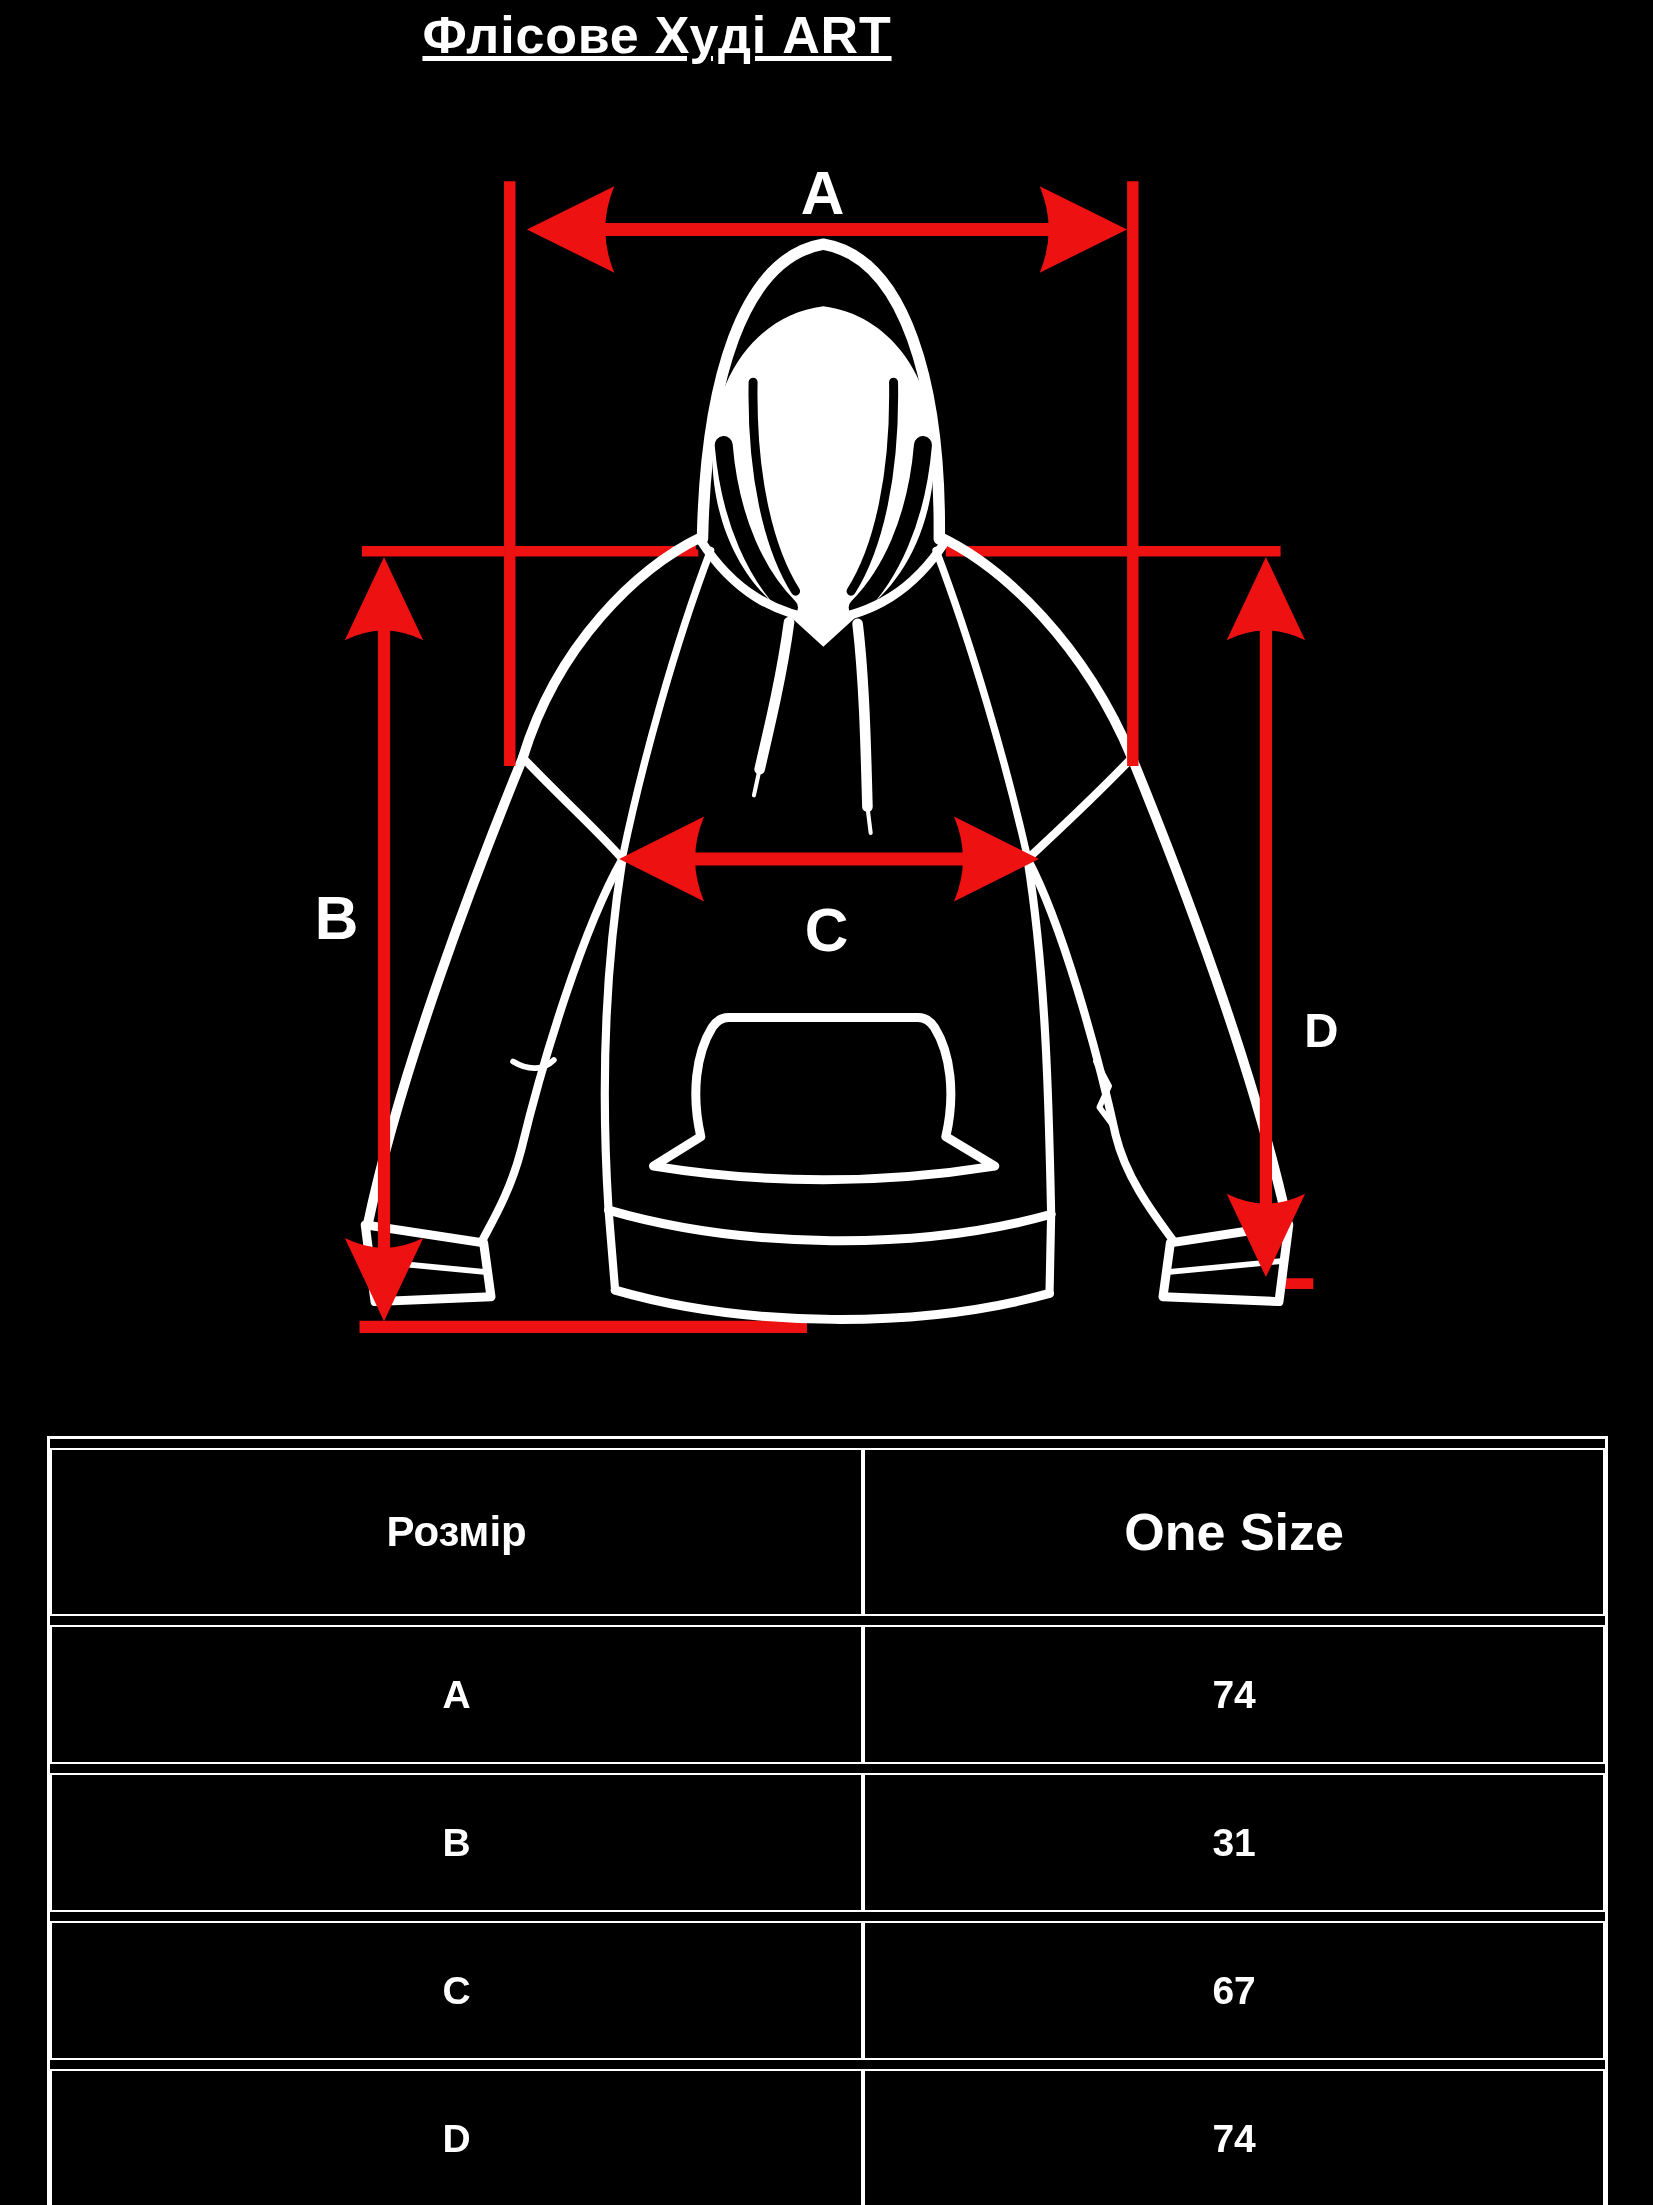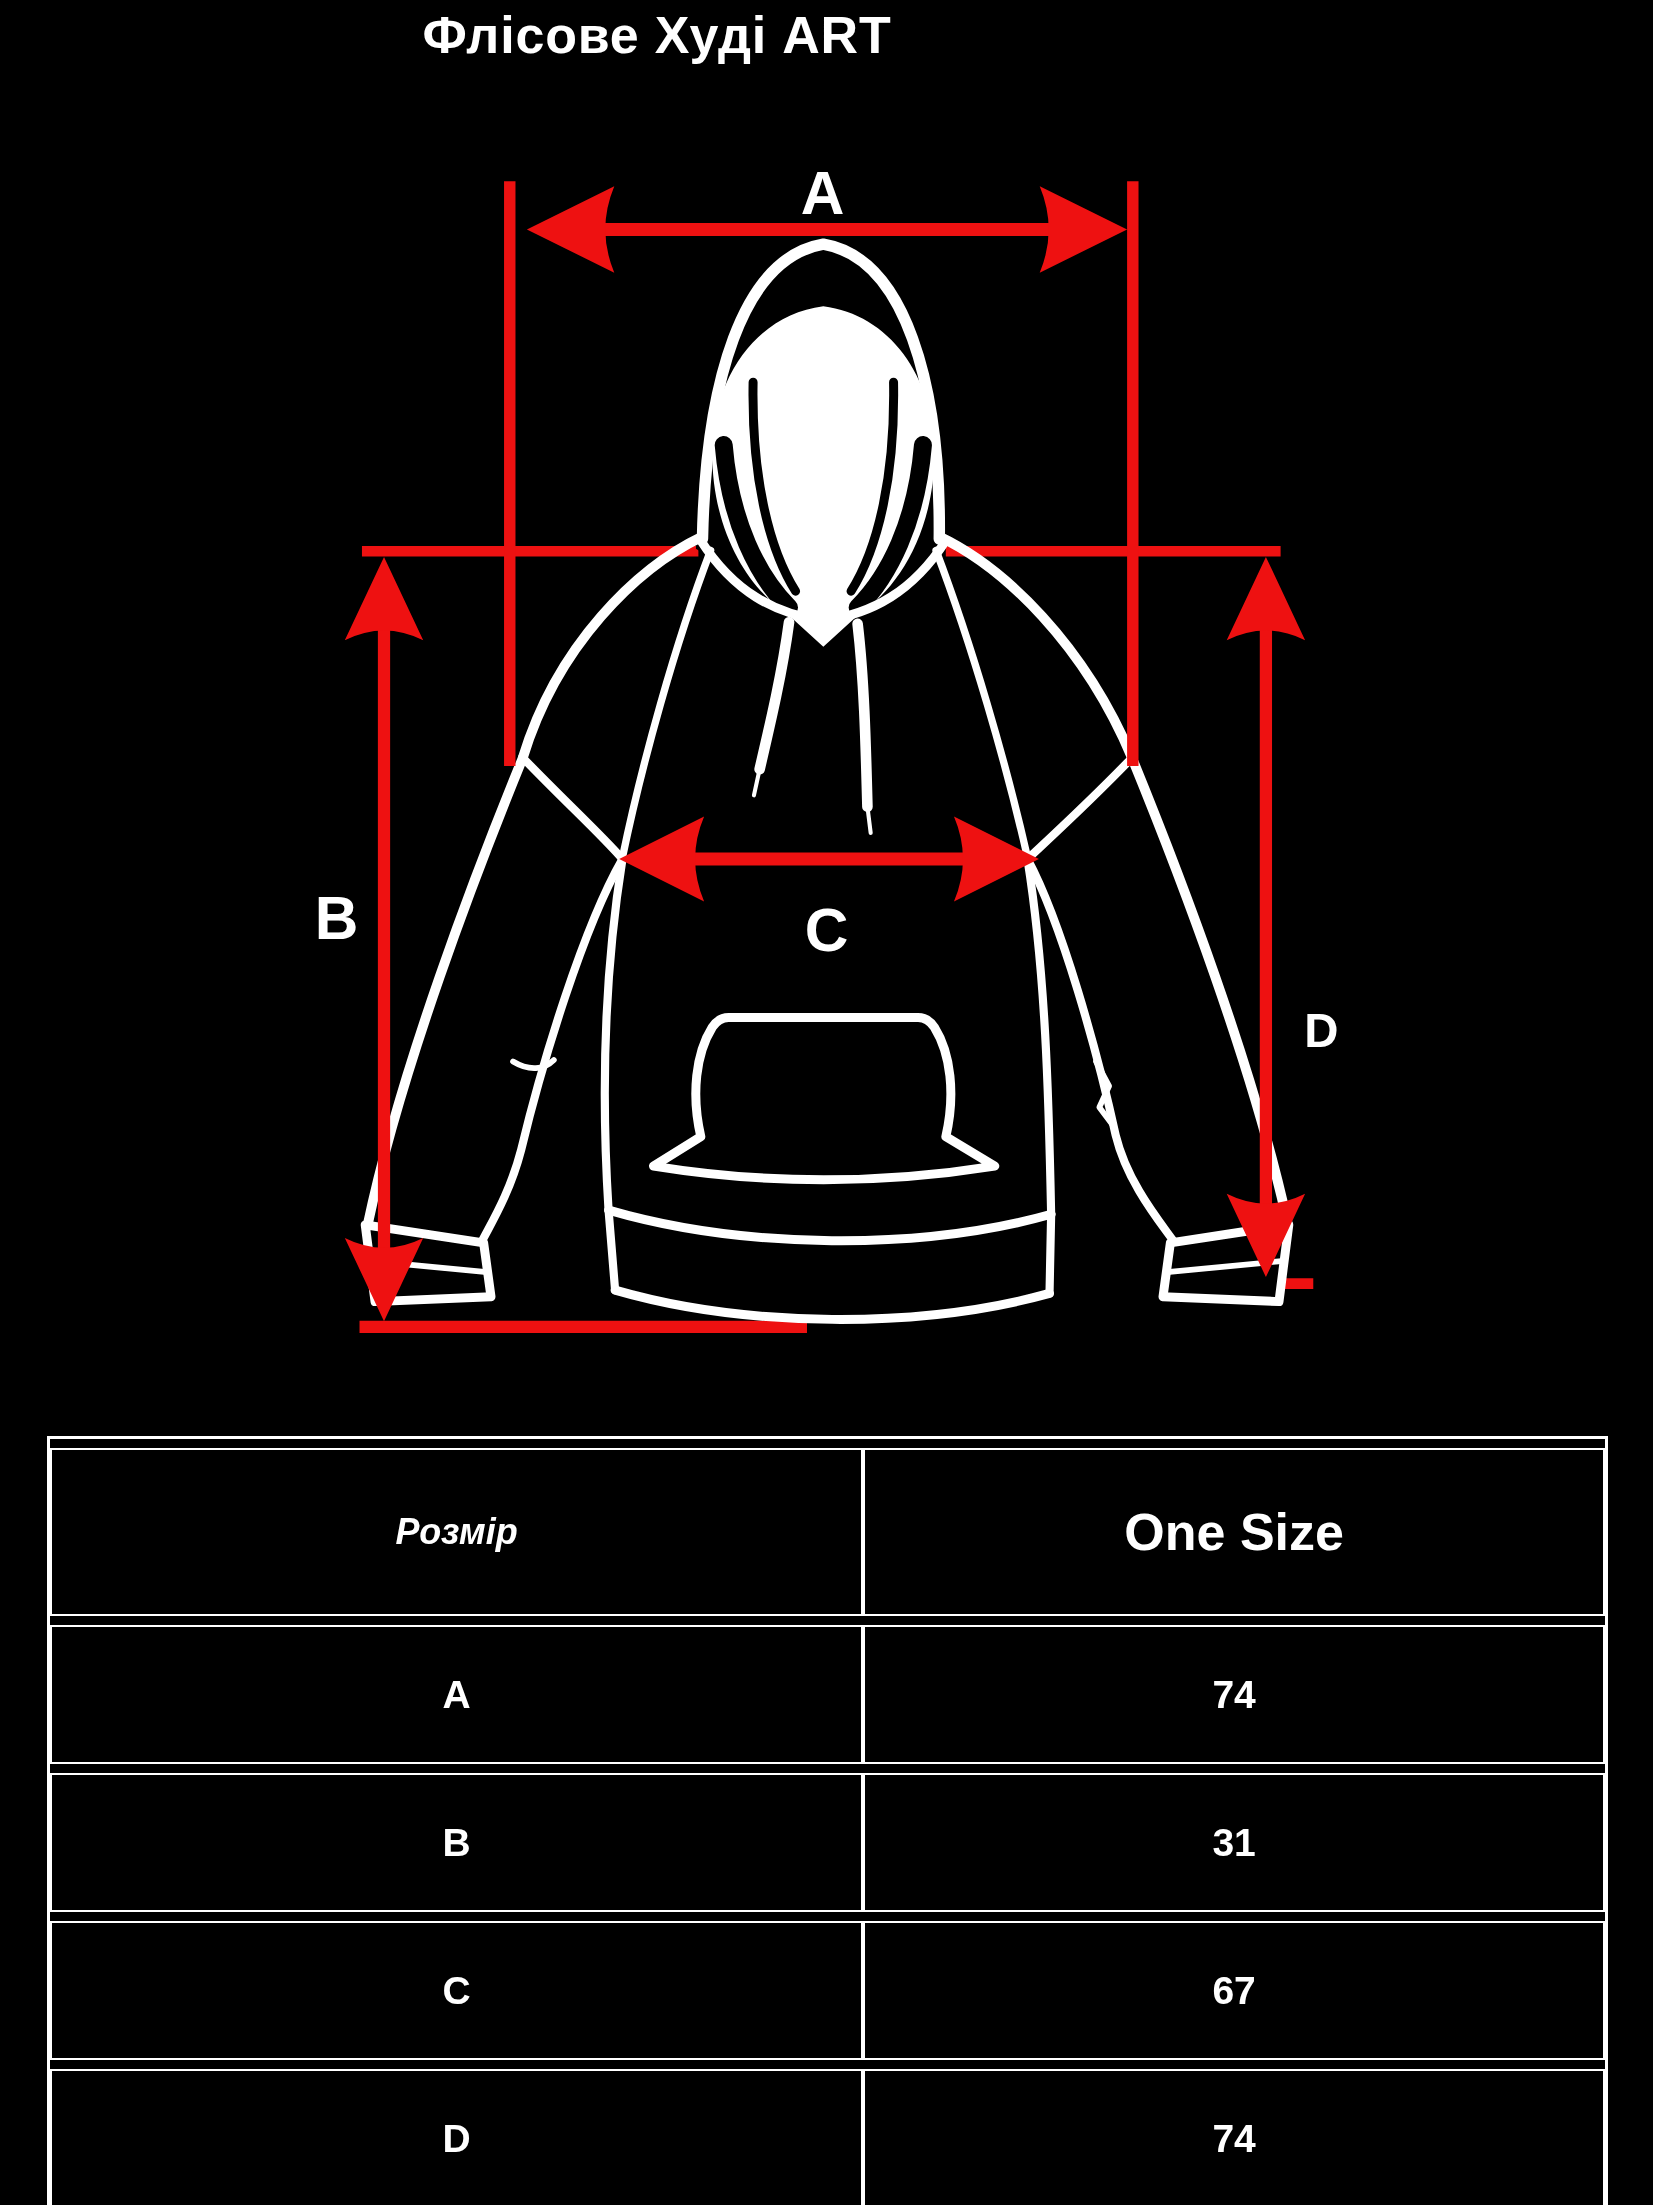--- a/index.html
+++ b/index.html
@@ -11,20 +11,21 @@
     font-family:"Liberation Sans", sans-serif;
   }
   .stage { position:relative; width:1654px; height:2205px; background:var(--bg); }
 
   .page-title {
     position:absolute; top:3.3px; left:0; width:1314px;
     text-align:center;
     color:var(--white);
     font-size:52px; font-weight:bold; line-height:64px;
     letter-spacing:0.8px;
+    text-decoration:underline;
   }
 
   .diagram-svg { position:absolute; top:0; left:0; }
 
   
   .rf { fill:var(--red); }
   .rs { stroke:var(--red); fill:none; stroke-linecap:butt; }
   .ws { stroke:var(--white); fill:none; stroke-linecap:round; stroke-linejoin:round; }
   .wf { fill:var(--white); }
   .bf { fill:#000; }
@@ -50,21 +51,21 @@
     box-sizing:border-box;
     border:2.5px solid var(--white);
     color:var(--white);
     text-align:center;
     vertical-align:middle;
     font-weight:bold;
     background:var(--bg);
   }
   .col-dim { width:52.3%; }
   .hdr td { height:168px; }
-  .hdr .cell-dim  { font-size:36px;font-style:italic; }
+  .hdr .cell-dim  { font-size:42px; }
   .hdr .cell-val  { font-size:52px; }
   .row td { height:139px; font-size:39px; }
 </style>
 </head>
 <body>
 
 <div class="stage">
 
   <div class="page-title">Флісове Худі ART</div>
 

